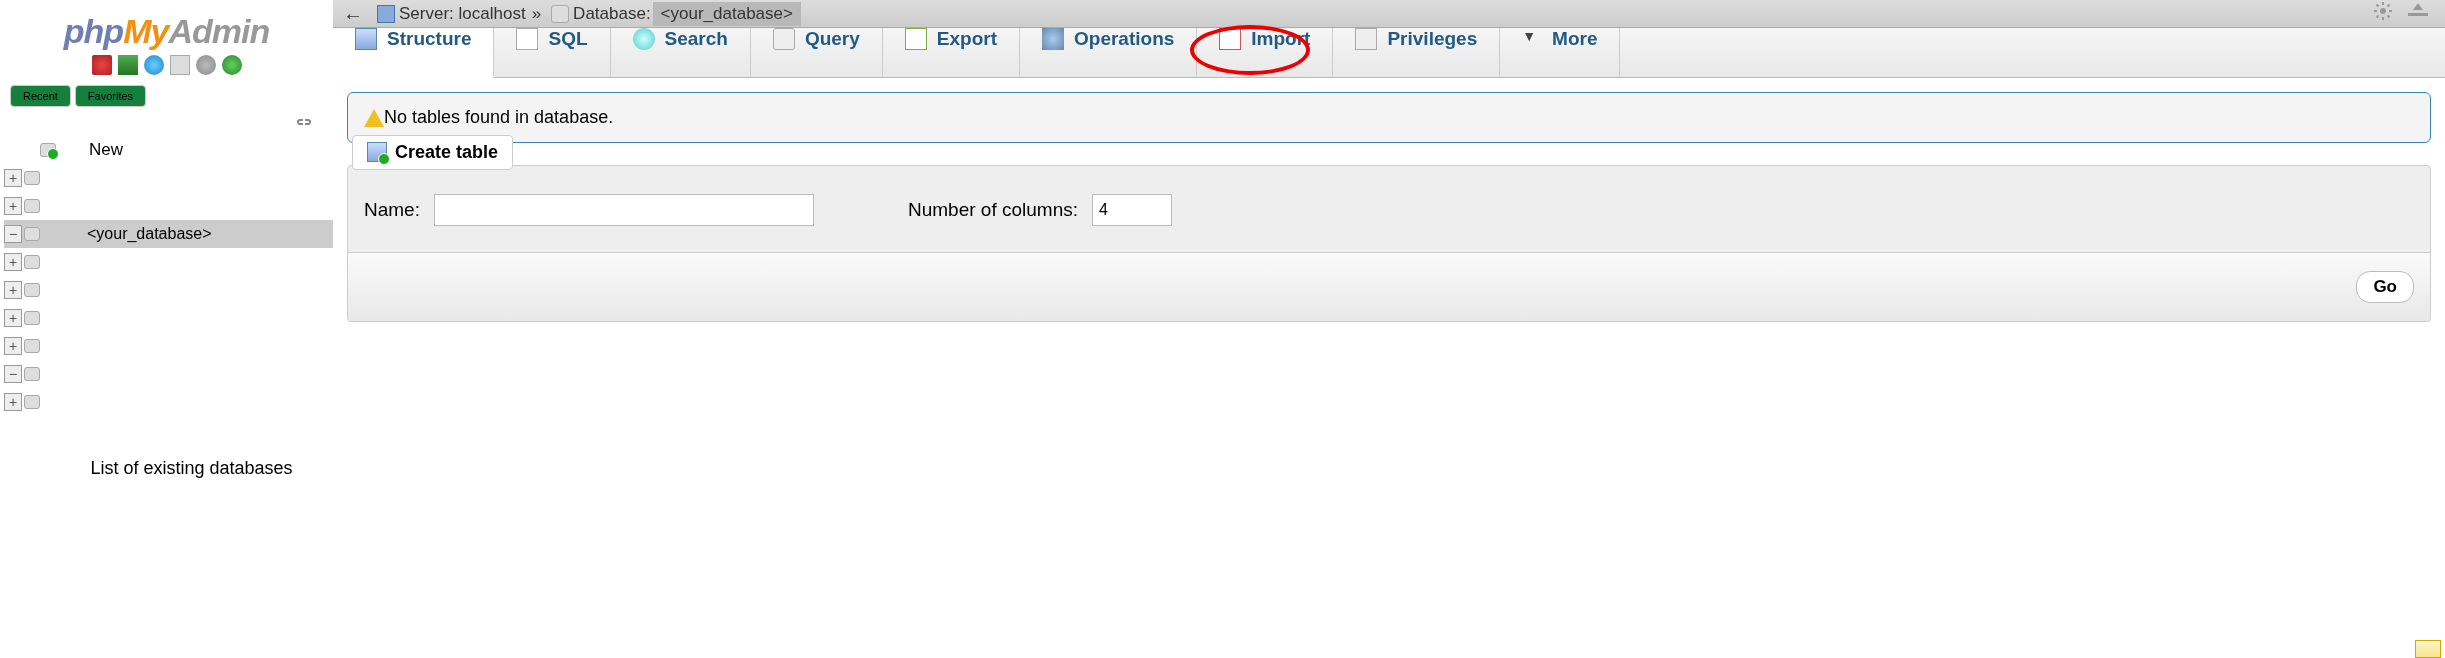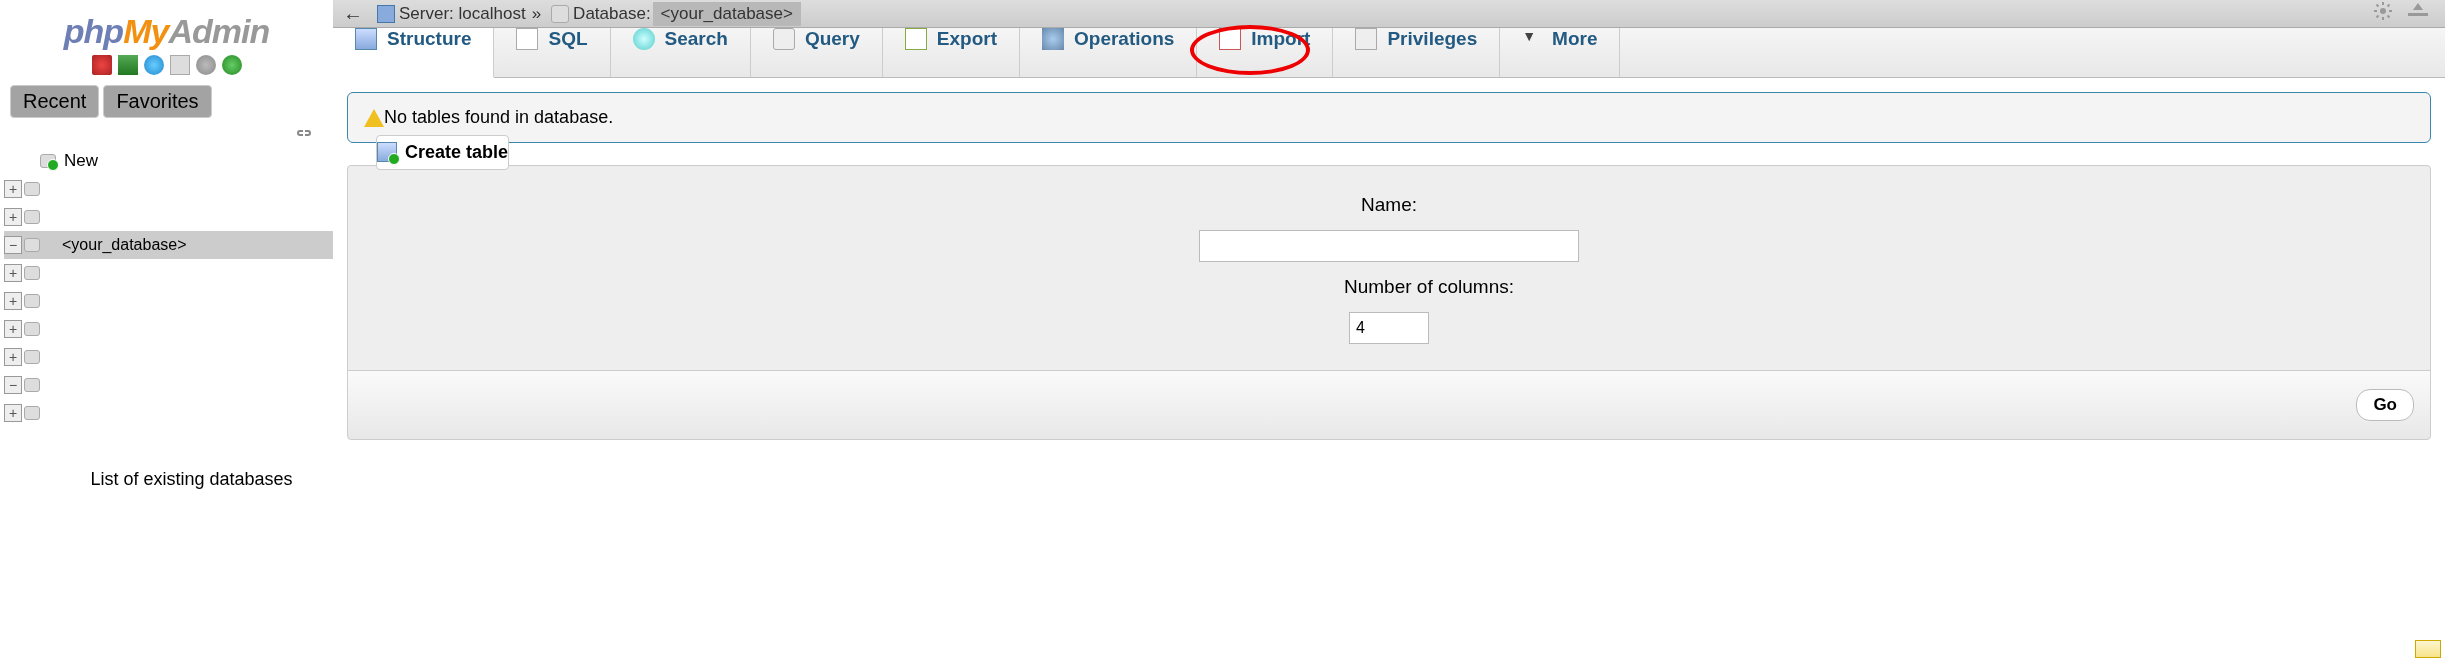--- a/index.html
+++ b/index.html
@@ -34,43 +34,43 @@
       justify-content: center;
       gap: 6px;
     }
     .toolbar-icons span { display:inline-block; width:20px; height:20px; cursor:pointer; }
     .recent-fav {
       display:flex;
       gap:4px;
       padding: 2px 10px;
     }
     .recent-fav button {
-      background: #a3a3a3;
+      background: #15803d;
       border:1px solid #ccc;
       border-radius:4px;
       padding: 4px 12px;
-      font-size:20px;
+      font-size:11px;
       cursor:pointer;
     }
     .link-ic {
       text-align:right;
       padding: 6px 18px 4px;
       color:#888;
     }
     .tree { padding: 0 0 0 4px; }
     .tree-row { display:flex; align-items:center; height:28px; font-size:16px; }
     .tree-row .expander {
       width:18px;height:18px;border:1px solid #999;background:#eee;
       display:inline-flex;align-items:center;justify-content:center;
       margin-right:2px;font-size:14px;line-height:1;cursor:pointer;
       color:#555;
     }
     .tree-row.selected { background:#ccc; }
     .tree-row.selected .label { padding-left:22px; }
-    .tree-row .label { padding-left:8px; }
+    .tree-row .label { padding-left:8px;margin-left:25px; }
     .tree-row.new-row .label { font-size:17px; }
     .db-list-label {
       text-align:center;
       font-size:18px;
       color:#000;
       padding: 40px 10px 20px 60px;
       line-height:1.4;
     }
     .main { flex:1; }
     .topbar {
@@ -156,34 +156,33 @@
       background:#eee;
       padding:0 0 12px;
     }
     .fieldset-label {
       display:inline-flex;
       align-items:center;
       gap:8px;
       background:#fff;
       border:1px solid #ccc;
       border-radius:4px;
-      margin:-18px 0 0 28px;
-      padding:6px 0;
+      margin:-18px 0 0 4px;
+      padding:6px 14px;
       font-size:18px;
       font-weight:bold;
       position:relative;
       top:-16px;
     }
     .form-row {
       display:flex;
       align-items:center;
       gap:14px;
       padding:8px 16px 14px;
       font-size:19px;
-      flex-direction:column;
     }
     .form-row input[type=text]{
       width:380px;height:32px;border:1px solid #bbb;background:#fff;padding:0 6px;font-size:16px;
     }
     .form-row input[type=number]{
       width:80px;height:32px;border:1px solid #bbb;background:#fff;padding:0 6px;font-size:16px;
     }
     .form-row .numcol { margin-left: 80px; }
     .go-bar {
       border:1px solid #ccc;

